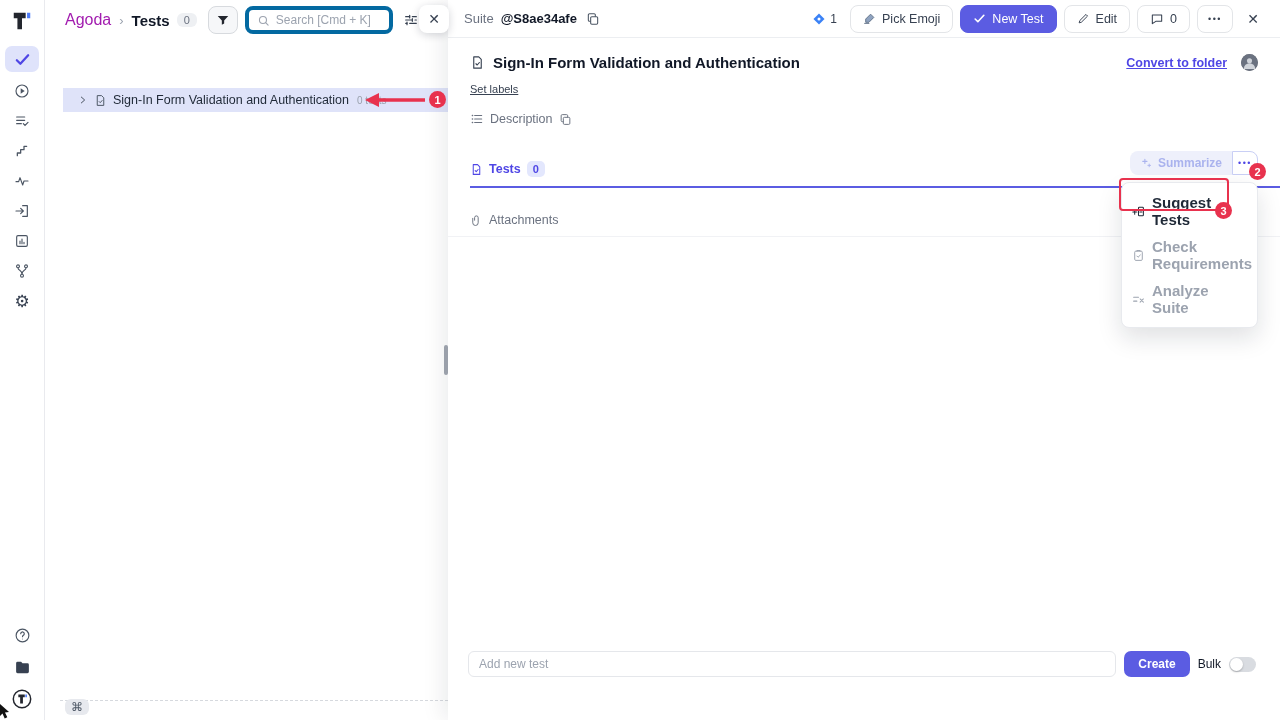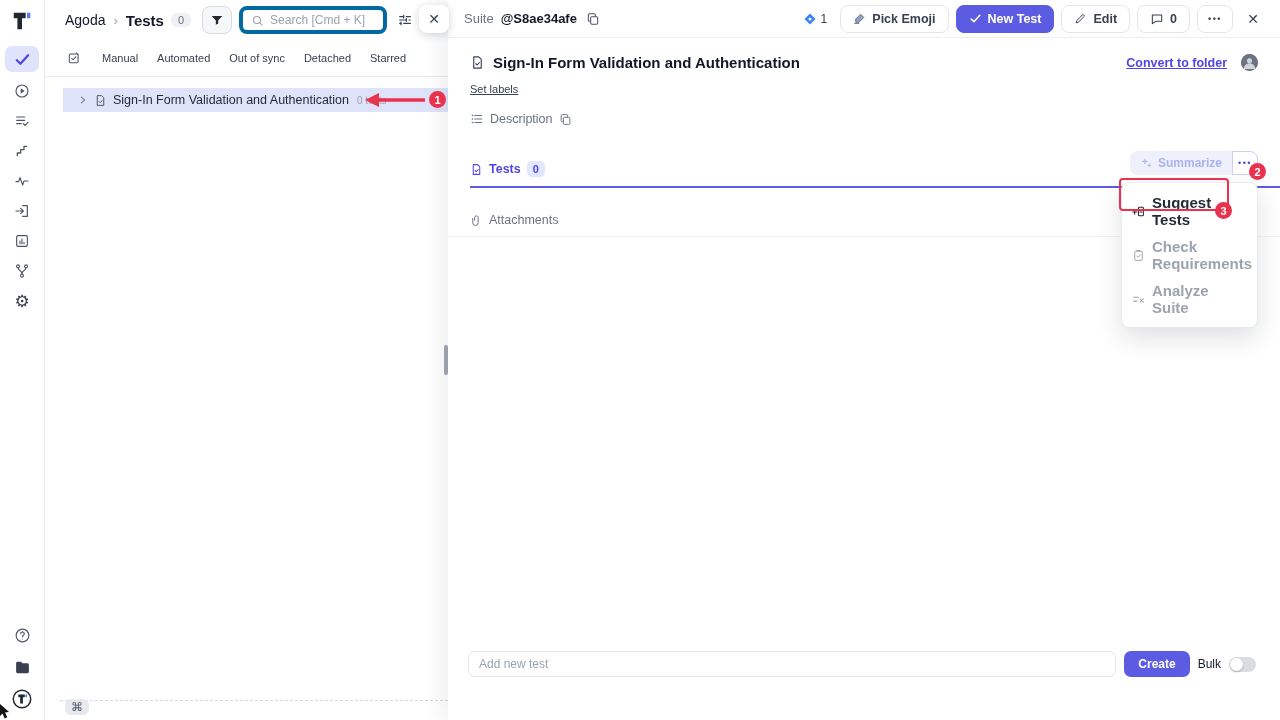--- a/index.html
+++ b/index.html
@@ -15,21 +15,21 @@
   .logo { margin-top:8px; width:26px; height:26px; display:flex; align-items:center; justify-content:center; }
   .rail-group { margin-top:12px; display:flex; flex-direction:column; align-items:center; gap:8px; }
   .rit { width:30px; height:22px; display:flex; align-items:center; justify-content:center; color:#4b5563; border-radius:7px; }
   .rit.active { background:#dfe3fb; color:#4f46e5; width:34px; height:26px; }
   .rail-bottom { margin-top:auto; margin-bottom:10px; display:flex; flex-direction:column; align-items:center; gap:10px; }
   .gear-glyph { font-size:17px; color:#374151; line-height:1; }
 
   
   .tree-panel { position:absolute; left:45px; top:0; bottom:0; width:403px; background:#fff; }
   .topbar { height:40px; display:flex; align-items:center; padding-left:20px; gap:7px; }
-  .crumb-proj { color:#0f172a; font-size:14px; }
+  .crumb-proj { color:#a21caf; font-size:16px; }
   .crumb-sep { color:#9ca3af; font-size:13px; margin:0 1px; }
   .crumb-cur { color:#111827; font-size:15px; font-weight:700; }
   .pill { background:#eef0f3; color:#6b7280; font-size:11px; padding:1px 7px; border-radius:6px; }
   .funnel-btn { width:30px; height:28px; border:1px solid #d7dade; border-radius:8px; background:#f6f7f9;
                 display:flex; align-items:center; justify-content:center; margin-left:4px; }
   .searchbox { width:148px; height:28px; border:4px solid #0369a1; border-radius:8px; background:#fff;
                display:flex; align-items:center; padding:0 8px; gap:6px; }
   .searchbox input { border:none; width:100%; font-size:12px; color:#374151; }
   .searchbox input::placeholder { color:#9ca3af; }
   .sliders-btn { width:22px; height:22px; display:flex; align-items:center; justify-content:center; color:#374151; }
@@ -61,21 +61,21 @@
             box-shadow:-6px 0 20px rgba(15,23,42,.08); z-index:20; }
   .d-head { height:38px; display:flex; align-items:center; padding:0 14px 0 16px; gap:7px;
             border-bottom:1px solid #eceef1; }
   .suite-lbl { color:#6b7280; font-size:13px; }
   .suite-id { color:#111827; font-size:13px; font-weight:700; }
   .iconbtn { display:flex; align-items:center; justify-content:center; color:#4b5563; padding:2px; }
   .spacer { flex:1; }
   .gemwrap { display:flex; align-items:center; gap:4px; margin-right:6px; }
   .gem-count { font-size:12px; color:#374151; }
   .hbtn { height:28px; border:1px solid #e3e5e8; border-radius:8px; background:#fff; color:#374151;
-          font-size:12.5px; font-weight:700; display:flex; align-items:center; gap:6px; padding:0 12px; }
+          font-size:12.5px; font-weight:400; display:flex; align-items:center; gap:6px; padding:0 12px; }
   .hbtn.primary { background:#5b5ce2; border-color:#5b5ce2; color:#fff; }
   .dots { font-size:9px; letter-spacing:1.5px; color:#374151; }
   .xbtn { width:26px; height:26px; display:flex; align-items:center; justify-content:center; color:#374151; font-size:14px; }
 
   .d-titlerow { display:flex; align-items:center; padding:16px 22px 0 22px; gap:8px; }
   .d-title { font-size:15px; font-weight:700; color:#111827; }
   .convert { margin-left:auto; color:#4f46e5; font-size:12.5px; font-weight:600; text-decoration:underline; cursor:pointer; }
   .avatar { width:17px; height:17px; border-radius:50%; background:#71767e; margin-left:6px; position:relative; overflow:hidden; }
   .set-labels { display:inline-block; margin:12px 0 0 22px; font-size:11px; color:#374151; text-decoration:underline; cursor:pointer; }
 
@@ -221,34 +221,20 @@
         <input placeholder="Search [Cmd + K]" style="">
       </div>
       <button class="sliders-btn">
         <svg width="16" height="16" viewBox="0 0 24 24" fill="none" stroke="#374151" stroke-width="1.8" stroke-linecap="round">
             <path d="M4 7h6M14 7h6M4 12h10M18 12h2M4 17h2M10 17h10"></path>
             <path d="M10 5v4M14 10v4M6 15v4"></path>
           </svg>
       </button>
     </div>
 
-    <div class="filtersbar">
-      <button class="sel-icon">
-        <svg width="14" height="14" viewBox="0 0 24 24" fill="none" stroke="currentColor" stroke-width="1.8" stroke-linecap="round" stroke-linejoin="round">
-            <rect x="4" y="5" width="15" height="15" rx="2"></rect>
-            <path d="M8 12.5l2.5 2.5L15 10"></path>
-            <path d="M16 3l3 3"></path>
-          </svg>
-      </button>
-      <span class="fitem">Manual</span>
-      <span class="fitem">Automated</span>
-      <span class="fitem">Out of sync</span>
-      <span class="fitem">Detached</span>
-      <span class="fitem">Starred</span>
-    </div>
 
     <div class="tree-row">
       <span style="display:flex">
         <svg width="10" height="10" viewBox="0 0 24 24" fill="none" stroke="#4b5563" stroke-width="2.4" stroke-linecap="round" stroke-linejoin="round">
             <path d="M8 5l8 7-8 7"></path>
           </svg>
       </span>
       <span style="display:flex">
         <svg width="13" height="13" viewBox="0 0 24 24" fill="none" stroke="#4b5563" stroke-width="1.8" stroke-linejoin="round">
             <path d="M6 3h8l4 4v14H6z"></path>

